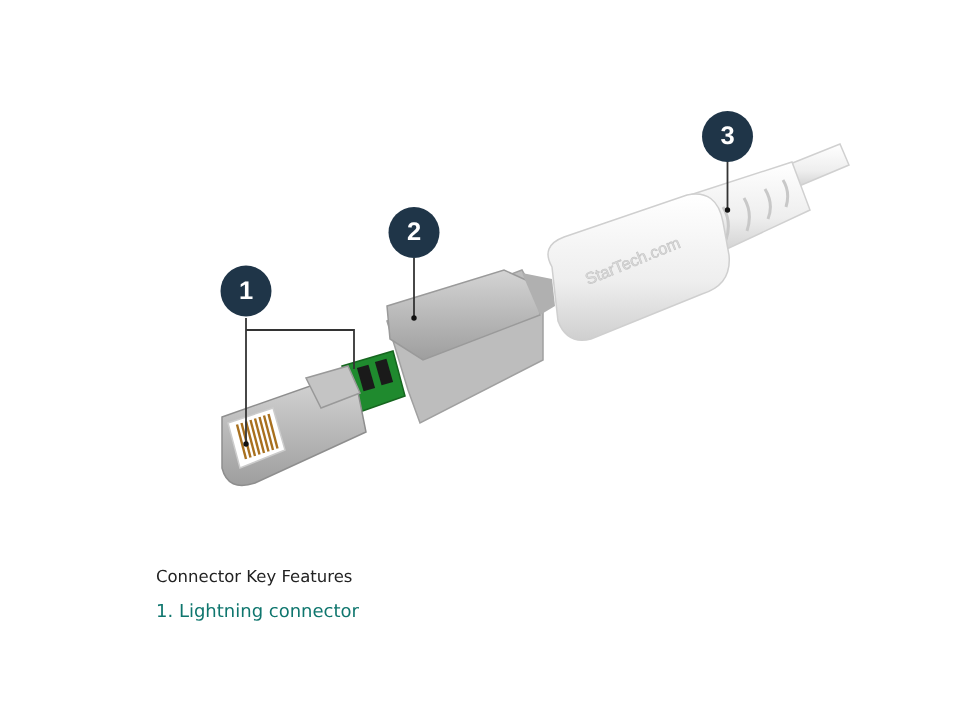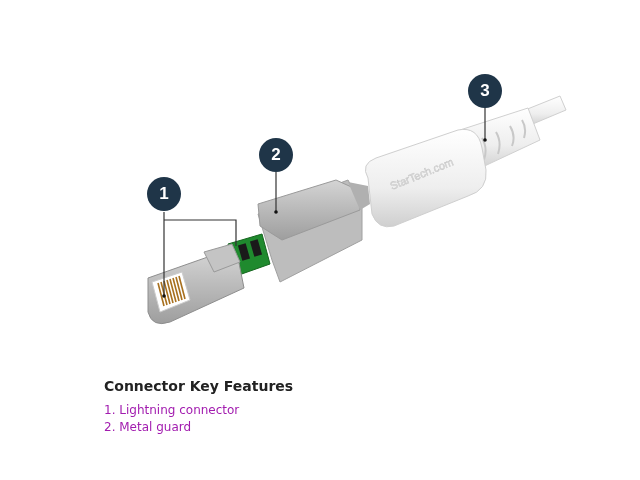--- a/index.html
+++ b/index.html
@@ -1,22 +1,22 @@
 <!DOCTYPE html>
 <html><head>
 <meta charset="utf-8">
 <style>
   html, body { margin:0; padding:0; background:#ffffff; }
   body { width:640px; height:480px; position:relative; overflow:hidden; font-family:"DejaVu Sans", sans-serif; }
   .diagram { position:absolute; left:0; top:0; width:640px; height:360px; }
   .callout { position:absolute; width:34px; height:34px; border-radius:50%; background:#1f3548; color:#fff;
              font-family:"Liberation Sans", sans-serif; font-weight:bold; font-size:17px; line-height:34px; text-align:center; }
   .features { position:absolute; left:104px; top:378px; color:#222; }
-  .features .title { font-family:"DejaVu Sans", sans-serif; font-weight:bold; font-size:14px; margin-bottom:8px; }
-  .features .item { font-family:"DejaVu Sans", sans-serif; font-size:12px; line-height:16.5px; color:#a21caf; }
+  .features .title { font-family:"DejaVu Sans", sans-serif; font-weight:normal; font-size:11px; margin-bottom:8px; }
+  .features .item { font-family:"DejaVu Sans", sans-serif; font-size:12px; line-height:16.5px; color:#0f766e; }
 </style>
 </head>
 <body>
 
 <div class="diagram">
   <svg width="640" height="360" viewBox="0 0 640 360">
     <defs>
       <linearGradient id="gGray" x1="0" y1="0" x2="0" y2="1">
         <stop offset="0" stop-color="#d4d4d4"></stop>
         <stop offset="1" stop-color="#9e9e9e"></stop>
@@ -82,14 +82,13 @@
   </svg>
 
   <div class="callout" style="left:147px; top:177px;">1</div>
   <div class="callout" style="left:259px; top:138px;">2</div>
   <div class="callout" style="left:468px; top:74px;">3</div>
 </div>
 
 <div class="features">
   <div class="title">Connector Key Features</div>
   <div class="item">1. Lightning connector</div>
-  <div class="item">2. Metal guard</div>
 </div>
 
 </body></html>

